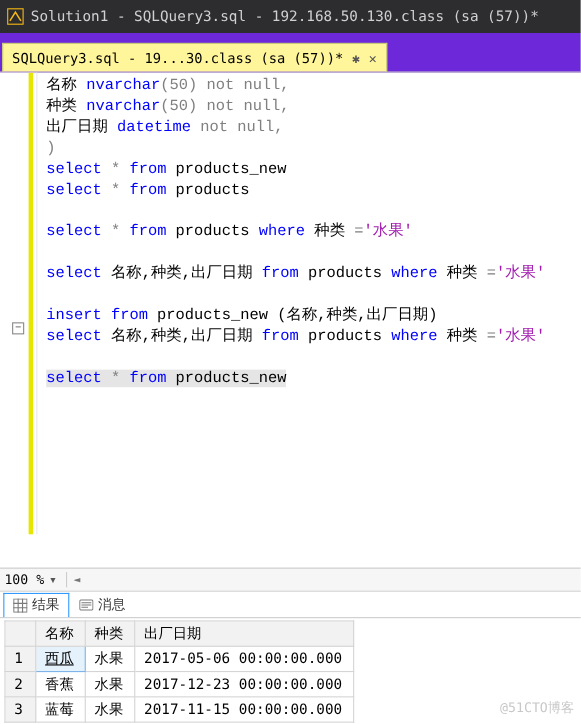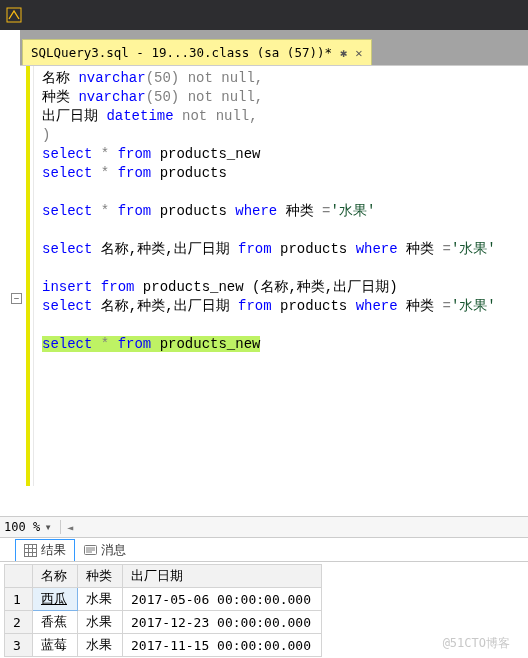--- a/index.html
+++ b/index.html
@@ -18,27 +18,26 @@
     color: #d0d0d0;
     height: 30px;
     display: flex;
     align-items: center;
     padding: 0 6px;
     font-size: 13px;
     gap: 6px;
   }
   .title-icon svg { display:block; }
   .tab-row {
-    background: #a3a3a3;
+    background: #6d28d9;
     height: 36px;
     display: flex;
     align-items: flex-end;
     padding-left: 2px;
     border-bottom: 1px solid #ccc;
-    margin-left: 20px;
   }
   .tab {
     background: #fff59b;
     border: 1px solid #c9c97a;
     border-bottom: none;
     height: 26px;
     display: flex;
     align-items: center;
     padding: 0 8px;
     font-size: 12.5px;
@@ -72,66 +71,67 @@
     white-space: pre;
     padding: 3px 0 0 8px;
     line-height: 19px;
     flex: 1;
     color:#000;
     overflow:hidden;
   }
   .kw   { color:#0000ff; }
   .type { color:#0000ff; }
   .gray { color:#808080;text-align:center; }
-  .red  { color:#14532d; }
-  .sel  { background:#bef264; }
+  .red  { color:#a21caf; }
+  .sel  { background:#e5e5e5; }
   .zoom-row {
     height:22px; border-top:1px solid #ccc; border-bottom:1px solid #ccc;
     display:flex; align-items:center; font-size:12px; padding:0 4px;
     background:#f6f6f6; gap:2px;margin-top:30px;
   }
   .zoom-dd { width:12px; text-align:center; color:#555;}
   .zoom-sep { width:1px; height:14px; background:#ccc; margin:0 4px;}
   .scroll-arrow { color:#777; font-size:10px;}
   .tabs2 {
     height:24px; display:flex; align-items:flex-end; background:#fff;
-    border-bottom:1px solid #ccc; padding-left:15px; gap:0;
+    border-bottom:1px solid #ccc; padding-left:3px; gap:0;
   }
   .tab2 {
     display:flex; align-items:center; gap:4px; height:22px;
     padding:0 8px; font-size:12.5px; border:1px solid transparent;
     border-bottom:none; color:#333;
   }
   .tab2.active { border-color:#3399ff; background:#fff;}
   .tab2 svg { display:block;}
   .grid {
     font-size:13px; border-collapse:collapse; margin:2px 0 0 4px;
   }
   .grid th, .grid td {
     border:1px solid #d4d4d4; padding:2px 10px 2px 8px; text-align:left;
     font-weight:normal; white-space:nowrap;
   }
   .grid th { background:#f2f2f2;}
   .grid td.rowhdr { background:#f2f2f2; width:28px; text-align:left;}
   .grid td.selcell { background:#e5f1fb; border:1px solid #7eb4ea;text-decoration:underline;}
   .watermark {
-    position:absolute; right:18px; bottom:6px; color:#c8c8c8;
+    position:absolute; right:6px; bottom:6px; color:#c8c8c8;
     font-size:12px; pointer-events:none;
   }
 </style>
 </head>
 <body>
 
 <div class="title-bar">
   <span class="title-icon">
     <svg width="16" height="16" viewBox="0 0 16 16">
         <rect x="1" y="1" width="14" height="14" fill="#2d2d30" stroke="#f5b915"></rect>
         <path d="M3 12 L8 4 L13 12" stroke="#f5b915" fill="none" stroke-width="1.4"></path>
       </svg>
   </span>
+  <span>Solution1 - SQLQuery3.sql - 192.168.50.130.class (sa (57))*</span>
 </div>
 
 <div class="tab-row">
   <div class="tab">
     <span>SQLQuery3.sql - 19...30.class (sa (57))*</span>
     <span class="tab-pin">✱</span>
     <span class="tab-close">✕</span>
   </div>
 </div>
 

